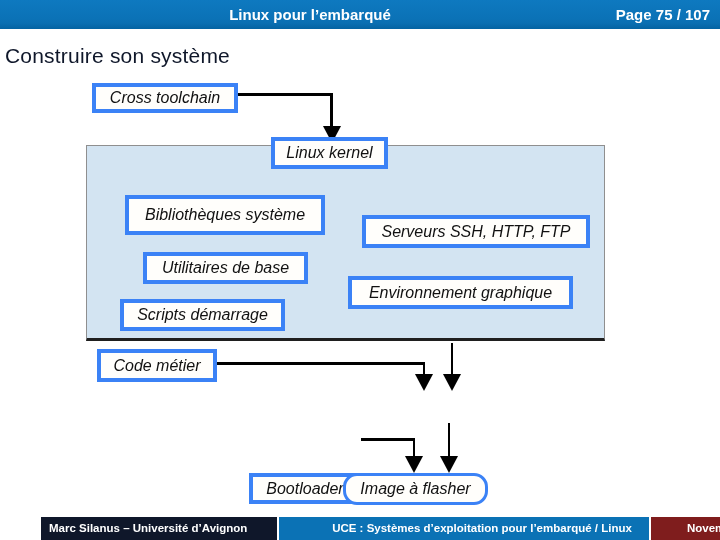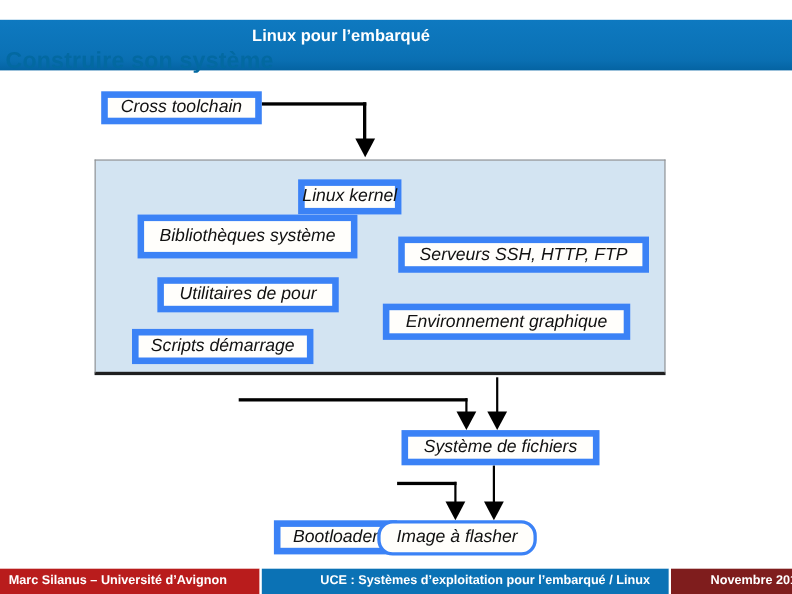--- a/index.html
+++ b/index.html
@@ -2,50 +2,50 @@
 <html><head>
 <meta charset="utf-8">
 <style>
   html,body { margin:0; padding:0; background:#fff; }
   .slide {
     position:relative; width:720px; height:540px; background:#ffffff;
     font-family:"Liberation Sans", sans-serif; overflow:hidden;
   }
   
   .header {
-    position:absolute; left:0; top:18px; width:720px; height:46px;
+    position:absolute; left:0; top:0; width:720px; height:29px;
     background:linear-gradient(180deg,#0e79c0 0%,#0b72b6 65%,#0a6fb2 80%,#0463a2 100%);
   }
   .header-title {
     position:absolute; left:110px; top:0; width:400px; height:29px; line-height:29px;
     text-align:center; color:#ffffff; font-weight:bold; font-size:15px;
   }
   .page-indicator {
     position:absolute; right:10px; top:0; height:29px; line-height:29px;
     color:#ffffff; font-weight:bold; font-size:15px;
   }
   
   .slide-title {
-    position:absolute; left:5px; top:44px; font-size:21px; font-weight:bold;
-    color:#0369a1; letter-spacing:0.2px;
+    position:absolute; left:5px; top:44px; font-size:21px; font-weight:normal;
+    color:#0f172a; letter-spacing:0.2px;
   }
   
   .container-box {
     position:absolute; left:86px; top:145px; width:519px; height:196px;
     background:#d3e4f2; border:1px solid #8f8f8f; border-bottom:3px solid #1f1f1f;
     box-sizing:border-box;
   }
   .dbox {
-    position:absolute; background:#fffefb; border:6px solid #3b82f6;
+    position:absolute; background:#fffefb; border:4px solid #3b82f6;
     display:flex; align-items:center; justify-content:center;
     font-style:italic; font-size:16px; color:#111111; box-sizing:border-box;
     white-space:nowrap; z-index:3;
   }
   .b-cross    { left:92px;  top:83px;  width:146px; height:30px; }
-  .b-kernel   { left:271px; top:163px; width:94px; height:32px; }
+  .b-kernel   { left:271px; top:137px; width:117px; height:32px; }
   .b-biblio   { left:125px; top:195px; width:200px; height:40px; }
   .b-serveurs { left:362px; top:215px; width:228px; height:33px;text-align:right; }
   .b-util     { left:143px; top:252px; width:165px; height:32px; }
   .b-env      { left:348px; top:276px; width:225px; height:33px; }
   .b-scripts  { left:120px; top:299px; width:165px; height:32px; }
   .b-code     { left:97px;  top:349px; width:120px; height:33px; }
   .b-fichiers { left:365px; top:391px; width:180px; height:32px; }
   .b-boot     { left:249px; top:425px; width:112px; height:31px;margin-top:48px; }
   .b-image    { left:343px; top:473px; width:145px; height:32px; border-width:3px;border-radius:14px; }
   .line  { position:absolute; background:#000000; z-index:2; }
@@ -66,32 +66,33 @@
   .l-d-v { left:413px; top:438px; width:2px;   height:19px; }
   .ar-d  { left:405px; top:456px; }
   .l-e-v { left:448px; top:423px; width:2px;   height:34px; }
   .ar-e  { left:440px; top:456px; }
   
   .footer { position:absolute; left:0; top:517px; width:720px; height:23px; display:flex; }
   .fseg {
     height:23px; line-height:23px; color:#ffffff; font-weight:bold; font-size:11.5px;
     overflow:hidden; white-space:nowrap;padding-left:36px;
   }
-  .fseg1 { width:236px; background:#b91c1c; padding-left:8px; box-sizing:border-box; }
+  .fseg1 { width:236px; background:#0f172a; padding-left:8px; box-sizing:border-box;margin-left:41px; }
   .fgap  { width:2px; background:#ffffff; }
   .fseg2 { width:334px; background:#0b72b5; text-align:center; }
   .fseg3 { flex:1; background:#7f1d1d; text-align:center; }
 </style>
 </head>
 <body>
 
 <div class="slide">
 
   <div class="header">
     <div class="header-title">Linux pour l’embarqué</div>
+    <div class="page-indicator">Page 75 / 107</div>
   </div>
 
   <div class="slide-title">Construire son système</div>
 
   <div class="container-box"></div>
 
   <div class="line l-a-h"></div>
   <div class="line l-a-v"></div>
   <div class="arrow ar-a"></div>
 
@@ -106,24 +107,24 @@
   <div class="line l-d-v"></div>
   <div class="arrow ar-d"></div>
 
   <div class="line l-e-v"></div>
   <div class="arrow ar-e"></div>
 
   <div class="dbox b-cross">Cross toolchain</div>
   <div class="dbox b-kernel">Linux kernel</div>
   <div class="dbox b-biblio">Bibliothèques système</div>
   <div class="dbox b-serveurs">Serveurs SSH, HTTP, FTP</div>
-  <div class="dbox b-util">Utilitaires de pour</div>
+  <div class="dbox b-util">Utilitaires de base</div>
   <div class="dbox b-env">Environnement graphique</div>
   <div class="dbox b-scripts">Scripts démarrage</div>
-  <div class="dbox b-fichiers">Système de fichiers</div>
+  <div class="dbox b-code">Code métier</div>
   <div class="dbox b-boot">Bootloader</div>
   <div class="dbox b-image">Image à flasher</div>
 
   <div class="footer">
     <div class="fseg fseg1">Marc Silanus – Université d’Avignon</div>
     <div class="fgap"></div>
     <div class="fseg fseg2">UCE : Systèmes d’exploitation pour l’embarqué / Linux</div>
     <div class="fgap"></div>
     <div class="fseg fseg3">Novembre 2016</div>
   </div>

